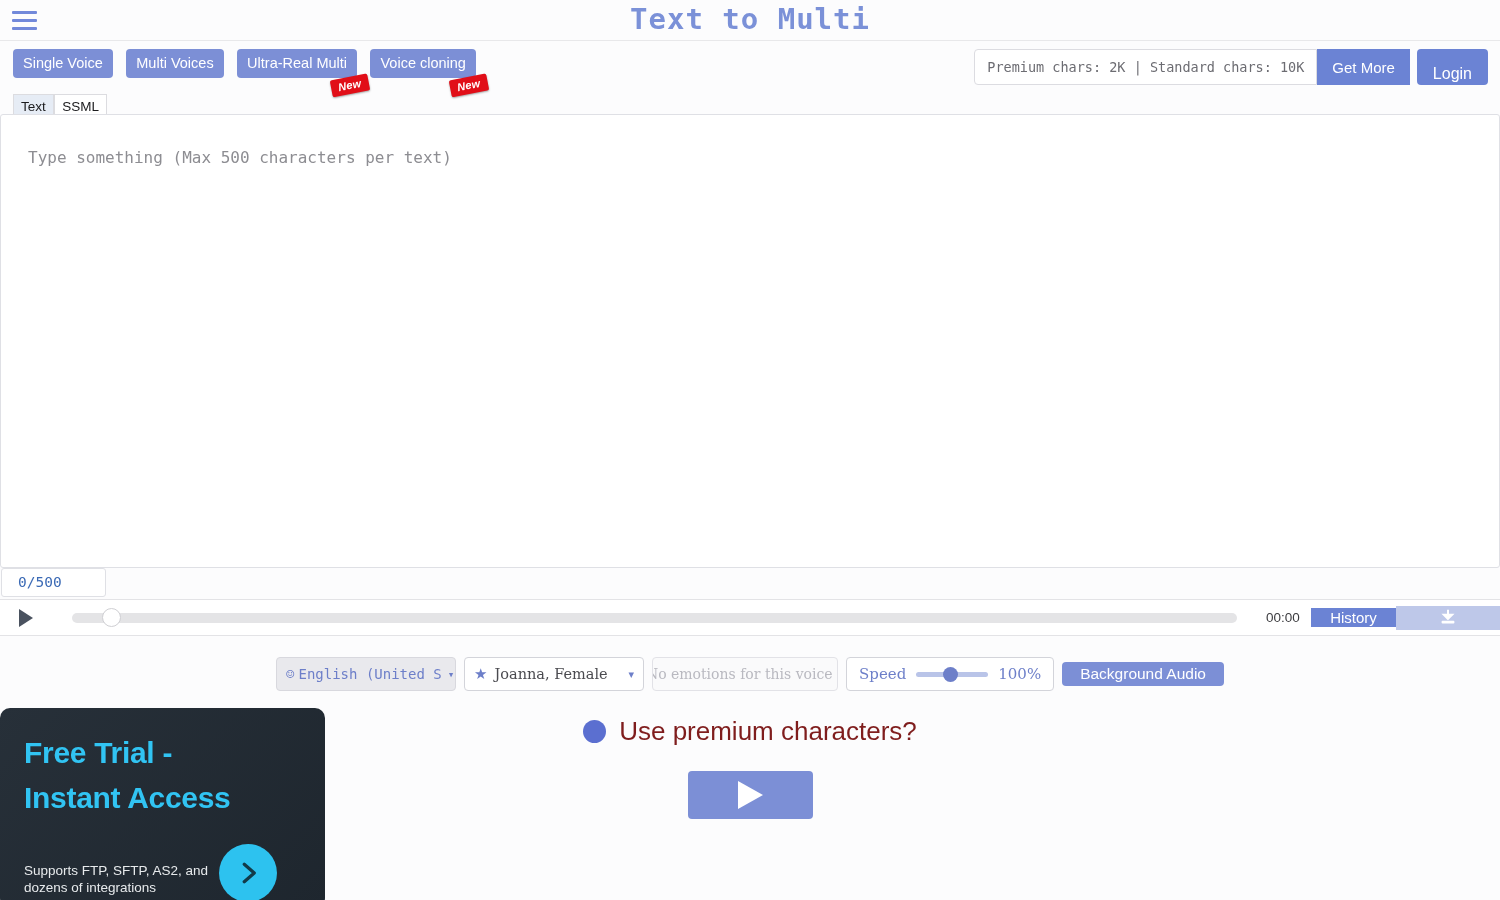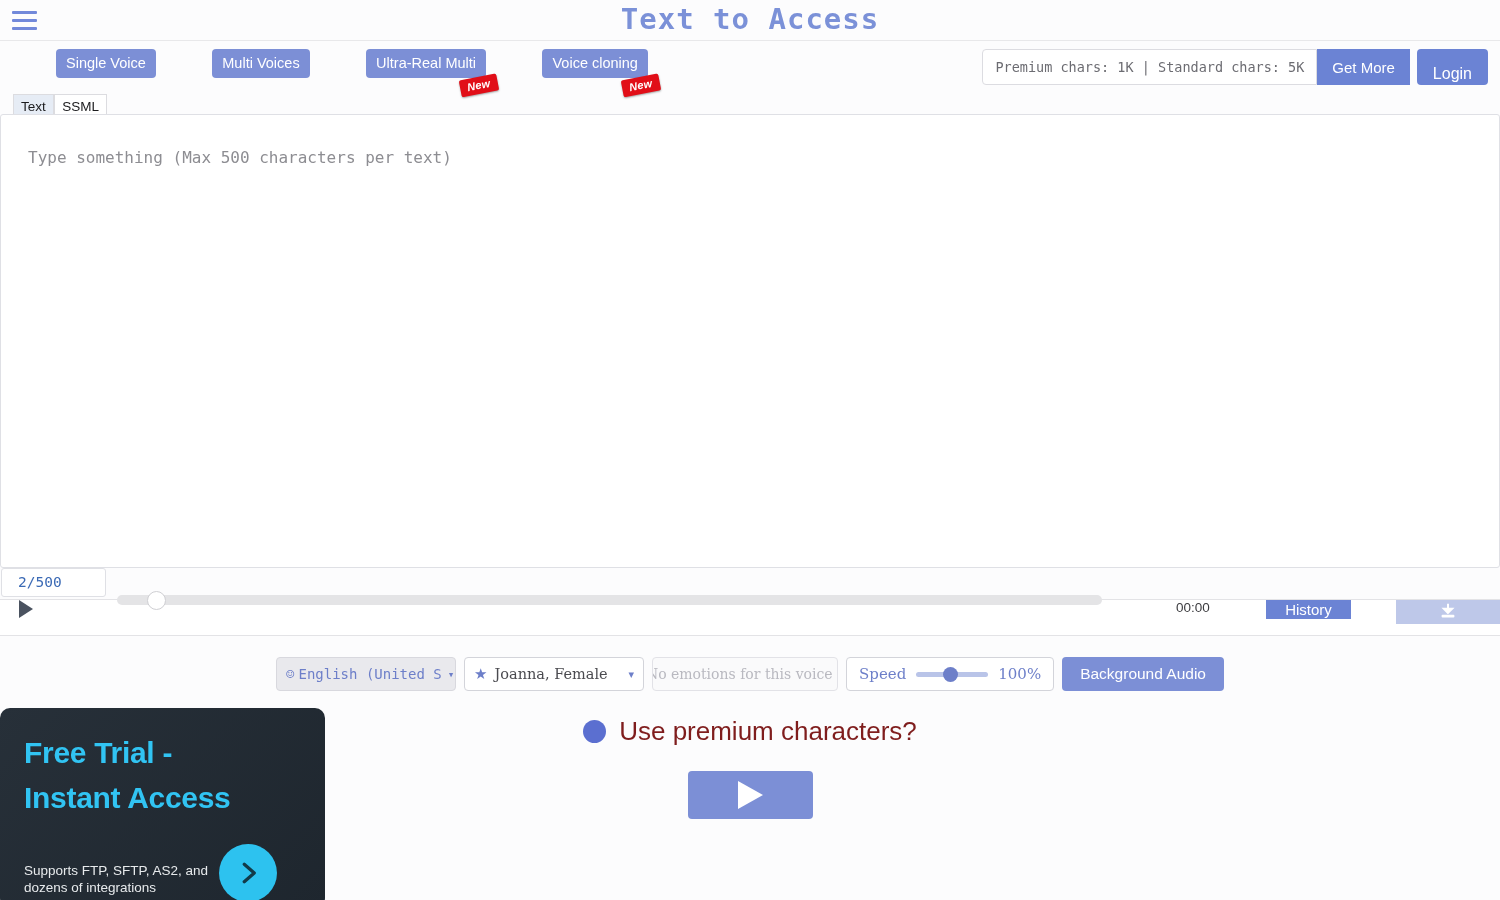--- a/index.html
+++ b/index.html
@@ -62,21 +62,20 @@
     background: #7c8fd6;
     color: #ffffff;
     border: none;
     border-radius: 4px;
     font-size: 14.5px;
     font-family: "Liberation Sans", sans-serif;
     padding: 6px 10px 7px 10px;
     margin-right: 9px;
     cursor: pointer;
     vertical-align: top;
-    margin-left: 43px;
   }
   .badge-new {
     position: absolute;
     right: -12px;
     bottom: -16px;
     background: #e10e18;
     color: #ffffff;
     font-size: 11px;
     font-style: italic;
     font-weight: bold;
@@ -144,22 +143,21 @@
 
   
   .player {
     position: relative;
     margin-top: 31px;
     height: 37px;
     border-top: 1px solid #e3e3e6;
     border-bottom: 1px solid #e3e3e6;
     background: #ffffff;
     display: flex;
-    align-items: flex-start;
-    gap: 45px;
+    align-items: center;
   }
   .play-small {
     width: 52px;
     display: flex;
     align-items: center;
     justify-content: center;
     cursor: pointer;
   }
   .play-small .tri {
     width: 0; height: 0;
@@ -290,21 +288,21 @@
     position: absolute;
     left: 27px;
     width: 15px; height: 15px;
     border-radius: 50%;
     background: #6d7fc9;
     cursor: pointer;
   }
   .speed-value { font-size: 15px; color: #6d7fc9; font-family: "DejaVu Serif", serif; min-width: 42px; text-align: right; }
 
   .bg-audio-btn {
-    height: 34px;
+    height: 24px;
     background: #7c8fd6;
     color: #ffffff;
     border: none;
     border-radius: 4px;
     font-size: 15.5px;
     padding: 0 18px;
     cursor: pointer;
     font-family: "Liberation Sans", sans-serif;
   }
 
@@ -430,56 +428,56 @@
 <body>
 
 <div class="stage">
 
   <div class="topbar">
     <div class="hamburger">
       <span></span>
       <span></span>
       <span></span>
     </div>
-    <div class="app-title">Text to Access</div>
+    <div class="app-title">Text to Multi</div>
   </div>
 
   <div class="modes-row">
     <button class="mode-btn">
       <span>Single Voice</span>
     </button>
     <button class="mode-btn">
       <span>Multi Voices</span>
     </button>
     <button class="mode-btn">
       <span>Ultra-Real Multi</span>
       <span class="badge-new">New</span>
     </button>
     <button class="mode-btn">
       <span>Voice cloning</span>
       <span class="badge-new">New</span>
     </button>
 
     
     <div class="header-right">
-      <div class="chars-box">Premium chars: 1K | Standard chars: 5K</div>
+      <div class="chars-box">Premium chars: 2K | Standard chars: 10K</div>
       <button class="getmore-btn">Get More</button>
       <button class="login-btn">Login</button>
     </div>
   </div>
 
   <div class="tabs-row">
     <div class="tab active">Text</div>
     <div class="tab">SSML</div>
   </div>
 
   <div class="editor-wrap">
     <div class="editor-placeholder">Type something (Max 500 characters per text)</div>
     <div class="counter-box">
-      <span class="counter-text">2/500</span>
+      <span class="counter-text">0/500</span>
     </div>
   </div>
 
   <div class="player">
     <div class="play-small">
       <div class="tri"></div>
     </div>
     <div class="seek">
       <div class="seek-track"></div>
       <div class="seek-thumb"></div>

